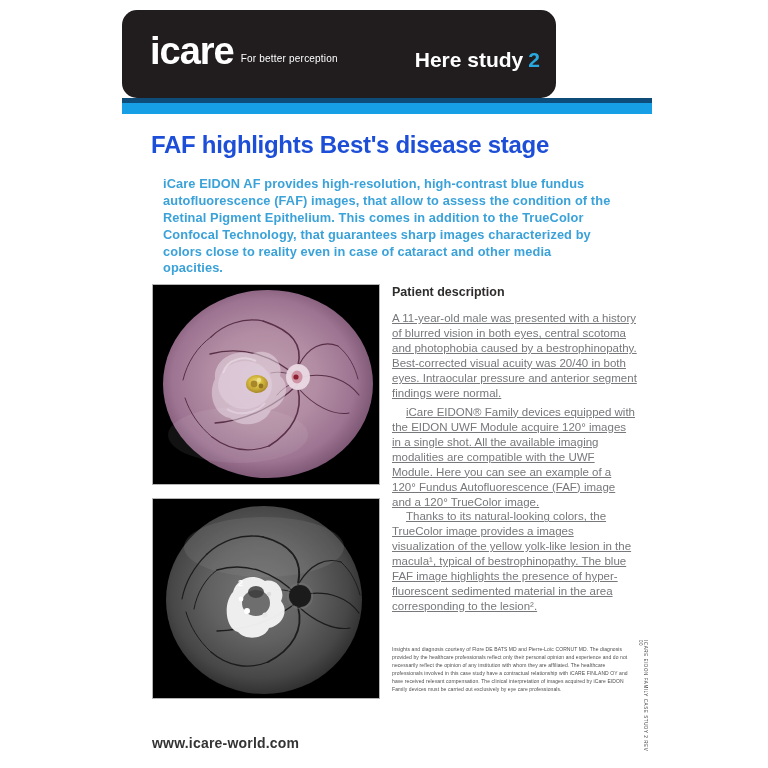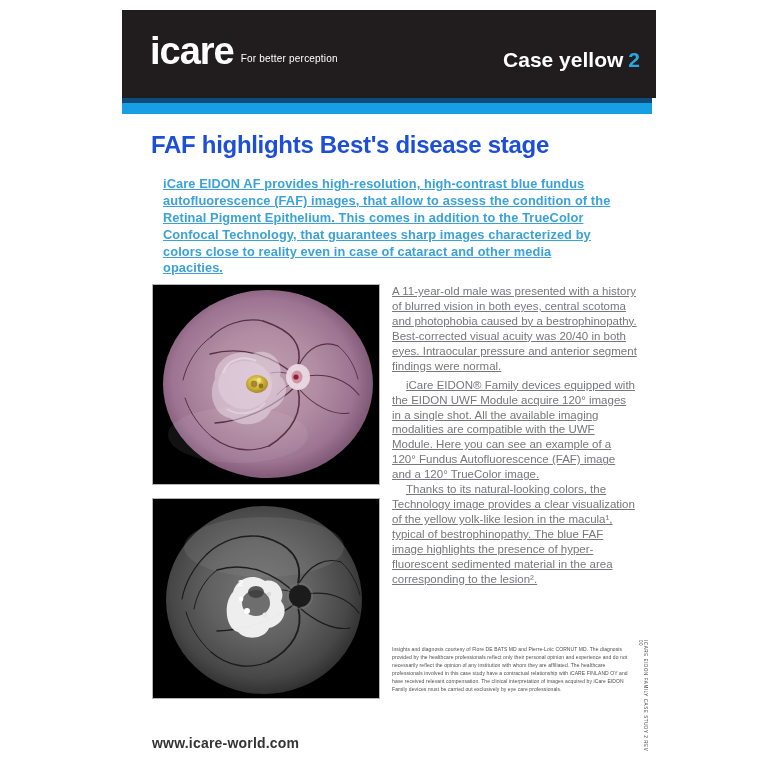--- a/index.html
+++ b/index.html
@@ -1,31 +1,31 @@
 <!DOCTYPE html>
 <html><head>
 <meta charset="utf-8">
 <style>
   html,body{margin:0;padding:0;background:#ffffff;}
   body{font-family:"Liberation Sans", sans-serif;}
   .canvas{position:relative;width:768px;height:768px;background:#ffffff;overflow:hidden;margin:0 auto;}
 
   
-  .header-band{position:absolute;left:122px;top:10px;width:534px;height:88px;background:#211d1e;}
+  .header-band{position:absolute;left:122px;top:10px;width:434px;height:88px;background:#211d1e;border-radius:15px;}
   .logo-wrap{position:absolute;left:28px;top:22px;display:flex;align-items:flex-end;}
   .logo-text{color:#ffffff;font-size:38px;font-weight:bold;letter-spacing:-1px;line-height:1;}
   .logo-tagline{color:#ffffff;font-size:10px;margin-left:7px;margin-bottom:6px;letter-spacing:0.2px;}
   .case-study{position:absolute;right:16px;top:38px;font-size:21px;font-weight:bold;color:#ffffff;}
   .case-study .num{color:#29a8e0;margin-left:5px;}
   .stripe-dark{position:absolute;left:122px;top:98px;width:530px;height:5px;background:#0e4d79;}
   .stripe-blue{position:absolute;left:122px;top:103px;width:530px;height:11px;background:#169fe4;}
 
   
   .page-title{position:absolute;left:151px;top:131px;width:480px;font-size:24px;font-weight:bold;color:#1d4ed8;letter-spacing:-0.3px;}
-  .intro{position:absolute;left:163px;top:176px;width:448px;font-size:12.8px;line-height:1.32;color:#3aa2d9;font-weight:bold;letter-spacing:0.1px;text-decoration:underline;}
+  .intro{position:absolute;left:163px;top:176px;width:448px;font-size:12.8px;line-height:1.32;color:#3aa2d9;font-weight:bold;letter-spacing:0.1px;}
 
   
   .img-frame{position:absolute;left:152px;width:226px;height:199px;background:#000;border:1px solid #b5b5b5;box-sizing:content-box;}
   .img-frame svg{display:block;}
   #frame1{top:284px;}
   #frame2{top:498px;}
 
   
   .right-col{position:absolute;left:392px;top:284px;width:245px;color:#77787b;font-size:11.5px;line-height:1.3;}
   .right-col h3{margin:0 0 11px 0;font-size:12.5px;font-weight:bold;color:#2e2d2c;}
@@ -43,21 +43,21 @@
 <body>
 
 <div class="canvas">
 
   <div class="header-band">
     <div class="logo-wrap">
       <span class="logo-text">icare</span>
       <span class="logo-tagline">For better perception</span>
     </div>
     <div class="case-study">
-      <span>Case yellow</span><span class="num">2</span>
+      <span>Here study</span><span class="num">2</span>
     </div>
   </div>
   <div class="stripe-dark"></div>
   <div class="stripe-blue"></div>
 
   <div class="page-title">FAF highlights Best's disease stage</div>
   <div class="intro">iCare EIDON AF provides high-resolution, high-contrast blue fundus autofluorescence (FAF) images, that allow to assess the condition of the Retinal Pigment Epithelium. This comes in addition to the TrueColor Confocal Technology, that guarantees sharp images characterized by colors close to reality even in case of cataract and other media opacities.</div>
 
   <div class="img-frame" id="frame1">
     <svg width="226" height="199" viewBox="0 0 226 199">
@@ -152,23 +152,24 @@
       <circle cx="116" cy="95" r="2.2" fill="#dddddd"></circle>
 
       <text x="85" y="87" font-size="9" font-weight="bold" fill="#ffffff" font-family="Liberation Sans, sans-serif">2</text>
 
       <circle cx="147" cy="97" r="11" fill="#1b1b1b"></circle>
       <circle cx="147" cy="97" r="12.5" fill="none" stroke="#7a7a7a" stroke-width="1.4" opacity="0.45"></circle>
     </svg>
   </div>
 
   <div class="right-col">
+    <h3>Patient description</h3>
     <p class="para">A 11-year-old male was presented with a history of blurred vision in both eyes, central scotoma and photophobia caused by a bestrophinopathy. Best-corrected visual acuity was 20/40 in both eyes. Intraocular pressure and anterior segment findings were normal.</p>
     <p class="indent">iCare EIDON® Family devices equipped with the EIDON UWF Module acquire 120° images in a single shot. All the available imaging modalities are compatible with the UWF Module. Here you can see an example of a 120° Fundus Autofluorescence (FAF) image and a 120° TrueColor image.</p>
-    <p class="indent">Thanks to its natural-looking colors, the Technology image provides a clear visualization of the yellow yolk-like lesion in the macula¹, typical of bestrophinopathy. The blue FAF image highlights the presence of hyper-fluorescent sedimented material in the area corresponding to the lesion².</p>
+    <p class="indent">Thanks to its natural-looking colors, the TrueColor image provides a images visualization of the yellow yolk-like lesion in the macula¹, typical of bestrophinopathy. The blue FAF image highlights the presence of hyper-fluorescent sedimented material in the area corresponding to the lesion².</p>
   </div>
 
   <div class="disclaimer">Insights and diagnosis courtesy of Flore DE BATS MD and Pierre-Loïc CORNUT MD. The diagnosis provided by the healthcare professionals reflect only their personal opinion and experience and do not necessarily reflect the opinion of any institution with whom they are affiliated. The healthcare professionals involved in this case study have a contractual relationship with iCARE FINLAND OY and have received relevant compensation. The clinical interpretation of images acquired by iCare EIDON Family devices must be carried out exclusively by eye care professionals.</div>
 
   <div class="vertical-code">ICARE EIDON FAMILY CASE STUDY 2 REV 00</div>
 
   <div class="footer-url">www.icare-world.com</div>
 
 </div>
 

